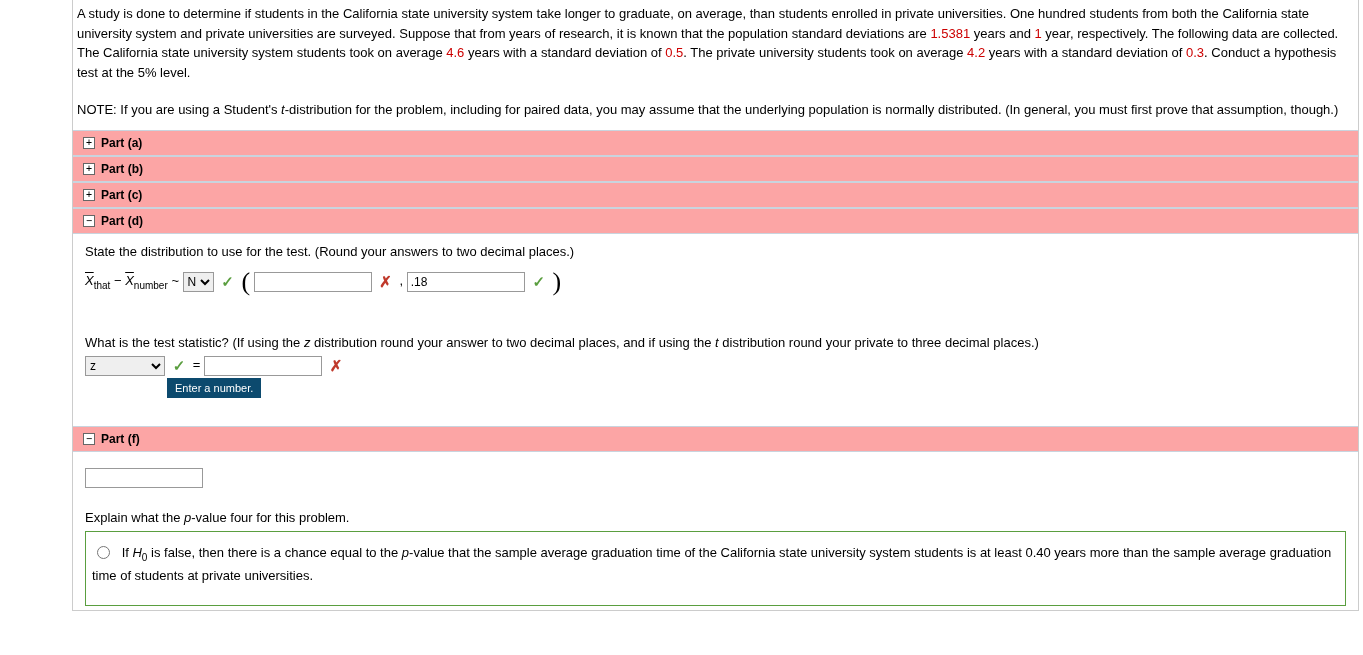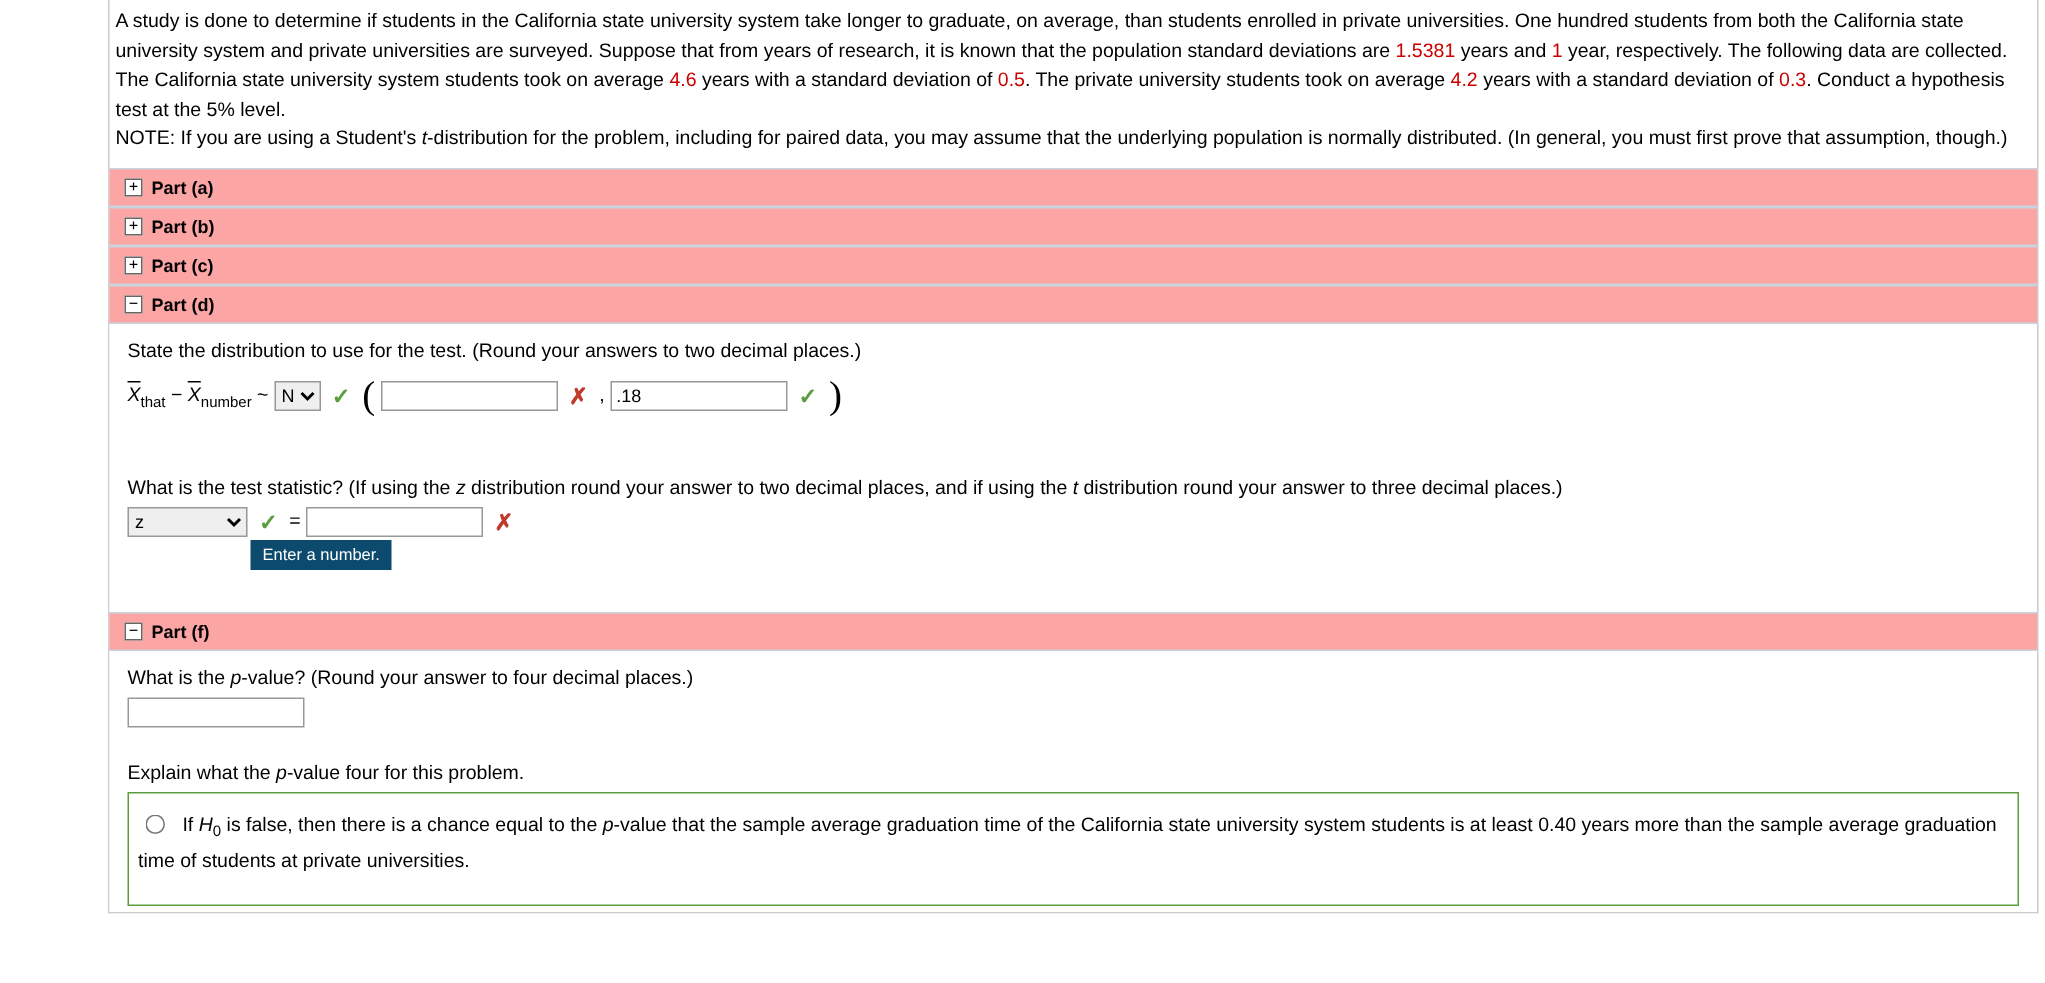--- a/index.html
+++ b/index.html
@@ -1,19 +1,19 @@
 <!DOCTYPE html>
 <html><head>
 <meta charset="utf-8">
 <style>
 body{margin:0;font-family:Arial,Helvetica,sans-serif;font-size:13px;color:#000;background:#fff}
 .wrapper{margin-left:72px;margin-right:4px;border:1px solid #ccc;border-top:none}
 .problem-text{padding:4px 4px 10px 4px;line-height:1.5}
 .red{color:#c00}
-.note{}
+.note{margin-top:18px}
 .italic{font-style:italic}
 .part-header{background:#fca5a5;border-top:1px solid #c9d4de;border-bottom:1px solid #c9d4de;padding:5px 10px;font-size:12px}
 .part-header b{font-weight:bold}
 .toggle-icon{display:inline-block;width:10px;height:10px;border:1px solid #666;font-size:10px;line-height:9px;text-align:center;margin-right:6px;font-family:monospace;vertical-align:middle;background:#fff}
 .part-body{padding:10px 12px 28px 12px;background:#fff}
 .xbar{text-decoration:overline;font-style:italic}
 .sub{font-size:10px;vertical-align:sub}
 select.inline{font-size:12px;height:20px;vertical-align:middle;border:1px solid #999}
 input.txt{border:1px solid #999;height:18px;font-size:12px;padding:0 3px;vertical-align:middle}
 .check{color:#5a9e3f;font-weight:bold;vertical-align:middle;margin:0 4px;font-size:15px}
@@ -64,42 +64,39 @@
       <span> , </span>
       <input class="txt" style="width: 110px;" value=".18">
       <span class="check">✓</span>
       <span class="bigparen">)</span>
     </div>
   </div>
 
 
   <div class="part-body">
     <div>
-      <span>What is the test statistic? (If using the </span><span class="italic">z</span><span> distribution round your answer to two decimal places, and if using the </span><span class="italic">t</span><span> distribution round your answer to three decimal places.)</span>
+      <span>What is the test statistic? (If using the </span><span class="italic">z</span><span> distribution round your answer to two decimal places, and if using the </span><span class="italic">t</span><span> distribution round your private to three decimal places.)</span>
     </div>
     <div style="margin-top:6px">
       <select class="inline" style="width:80px">
         <option>z</option>
       </select>
       <span class="check">✓</span>
       <span>  =  </span>
       <input class="txt" style="width: 110px;">
       <span class="cross">✗</span>
     </div>
     <div class="tooltip">Enter a number.</div>
   </div>
 
   <div class="part-header">
     <span class="toggle-icon">−</span><b>Part (f)</b>
   </div>
 
   <div class="part-body" style="padding-bottom:4px">
-    <div>
-      <span>What is the </span><span class="italic">p</span><span>-value? (Round your answer to four decimal places.)</span>
-    </div>
     <div style="margin-top:6px">
       <input class="txt" style="width: 110px;">
     </div>
     <div style="margin-top:22px">
       <span>Explain what the </span><span class="italic">p</span><span>-value four for this problem.</span>
     </div>
     <div class="radio-box">
       <div class="radio-row">
         <input type="radio" name="pv" style="">
         <span>If </span><span class="italic">H</span><span class="sub0">0</span><span> is false, then there is a chance equal to the </span><span class="italic">p</span><span>-value that the sample average graduation time of the California state university system students is at least 0.40 years more than the sample average graduation time of students at private universities.</span>

